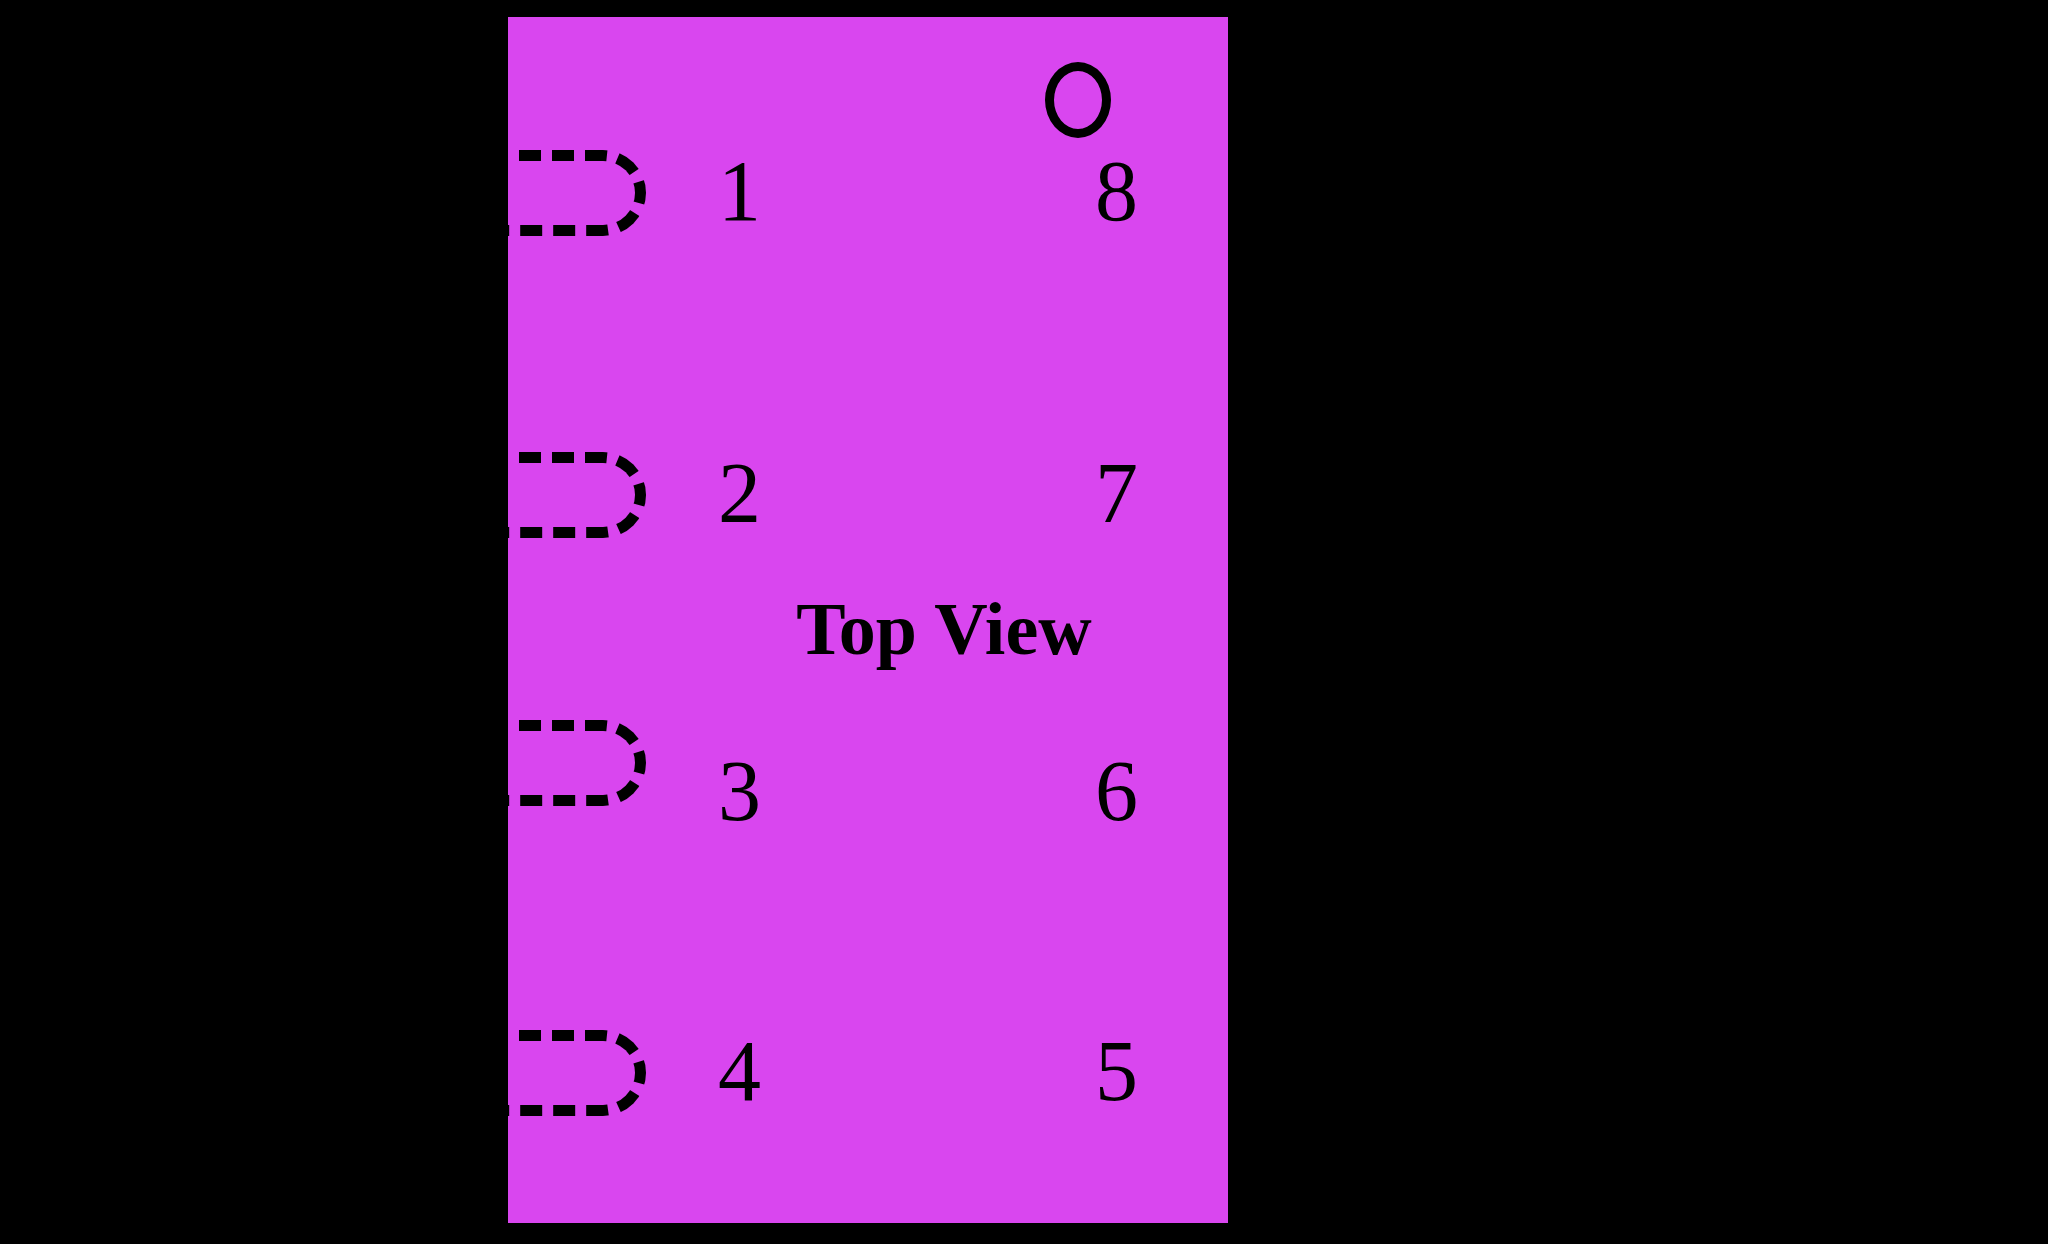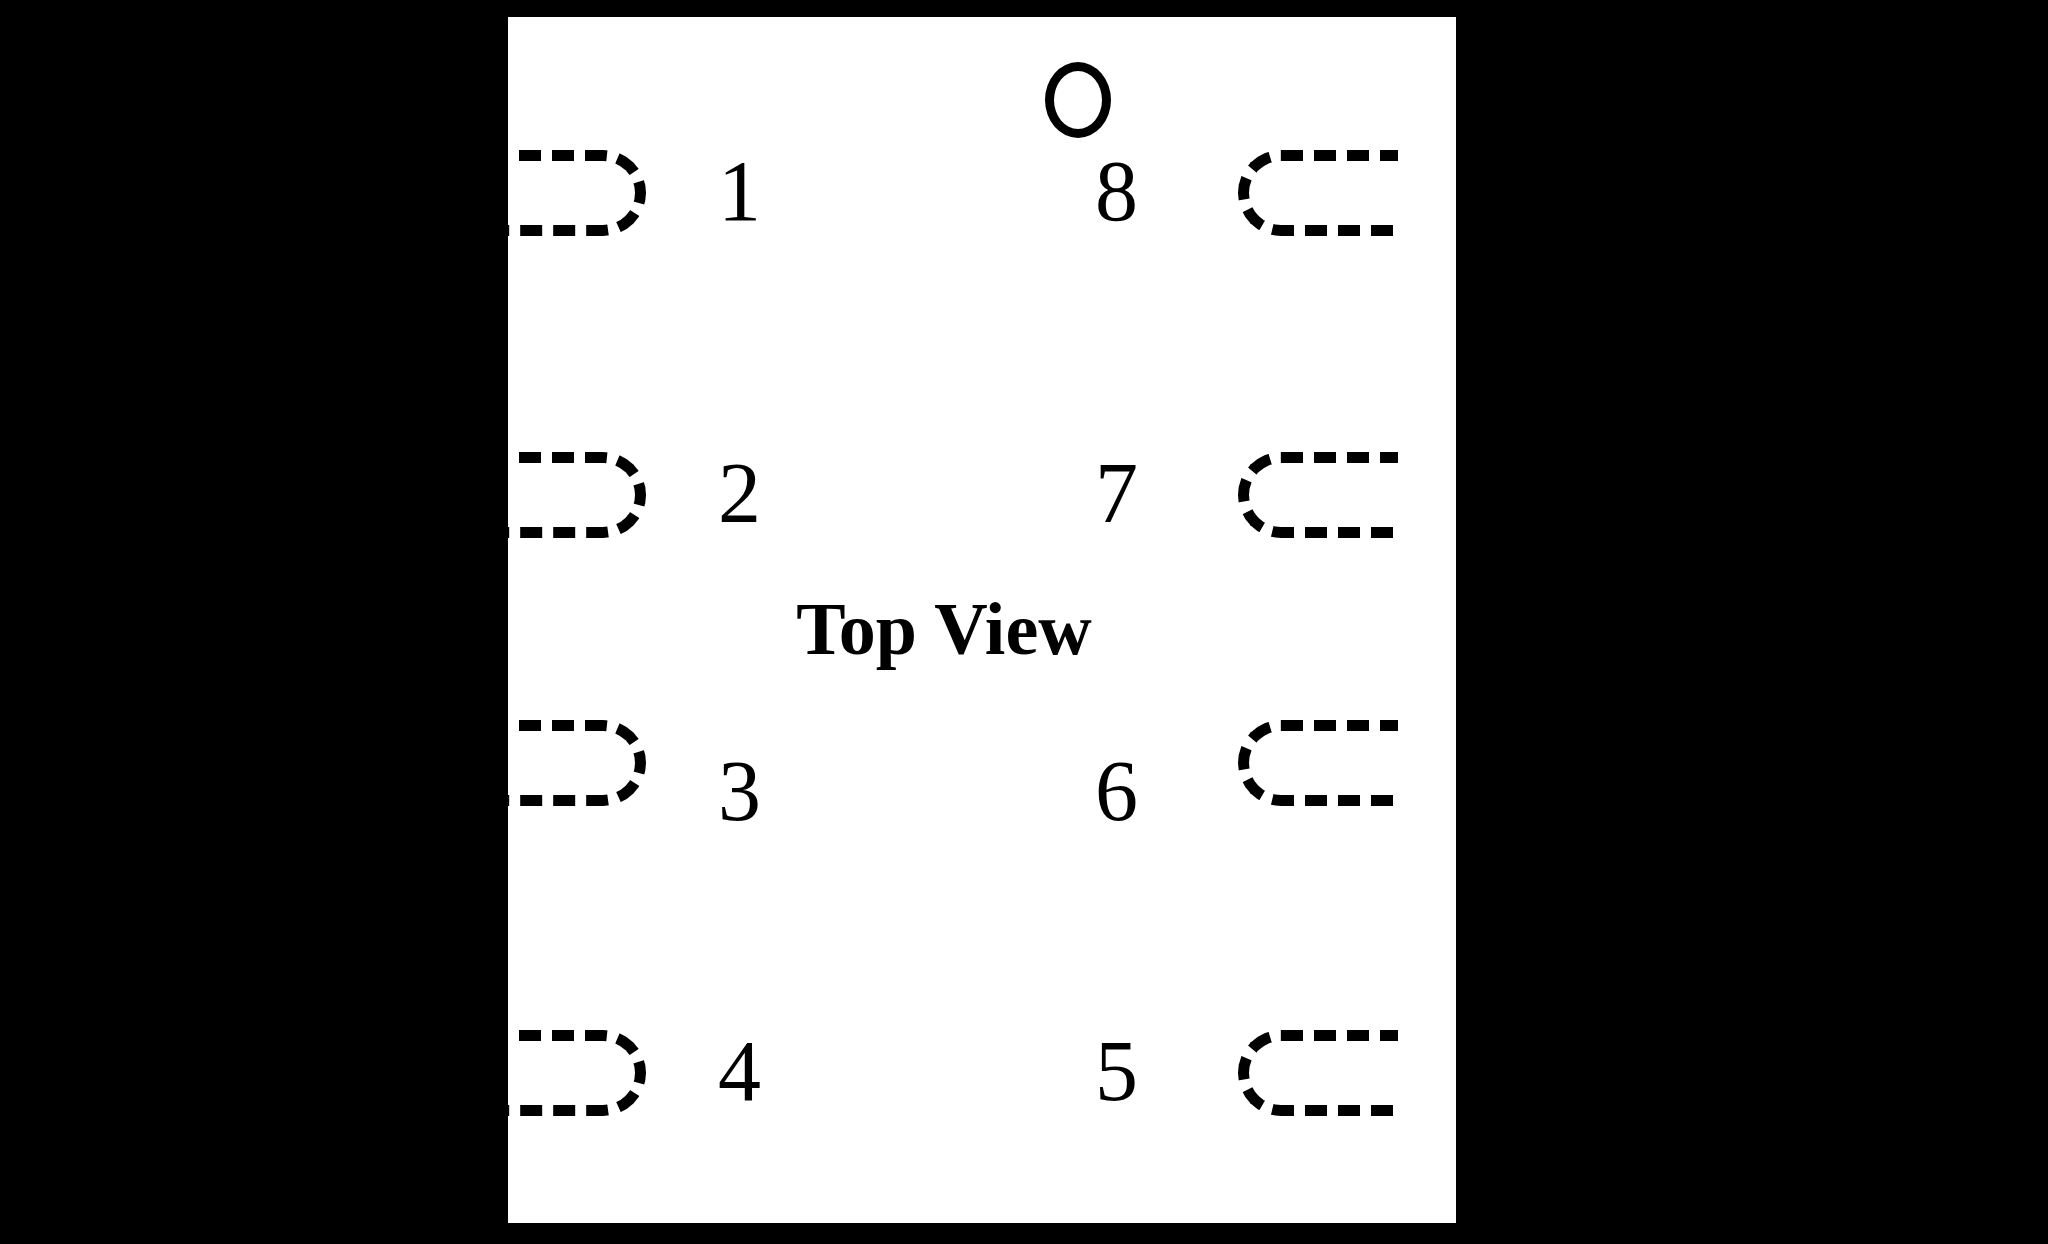--- a/index.html
+++ b/index.html
@@ -22,23 +22,23 @@
     width: 2048px;
     height: 1244px;
     background: #000000;
   }
 
   
   .package-body {
     position: absolute;
     left: 508px;
     top: 17px;
-    width: 948px;
+    width: 720px;
     height: 1206px;
-    background: #ffffff;
+    background: #d946ef;
   }
 
   
   .pin1-dot {
     position: absolute;
     left: 537px;
     top: 45px;
     width: 66px;
     height: 76px;
     border: 9px solid #000000;

